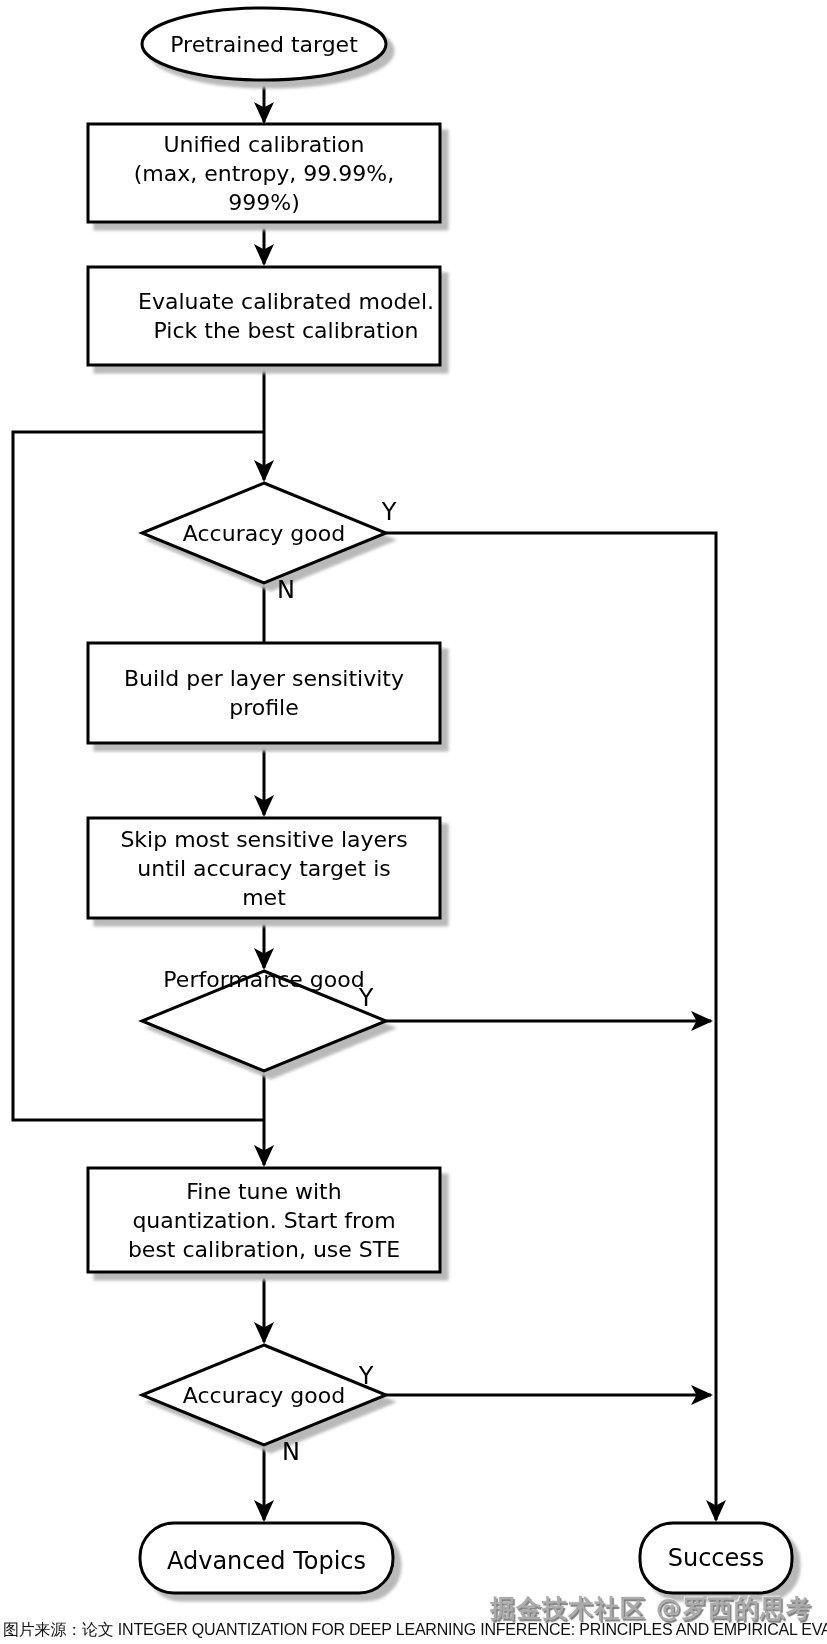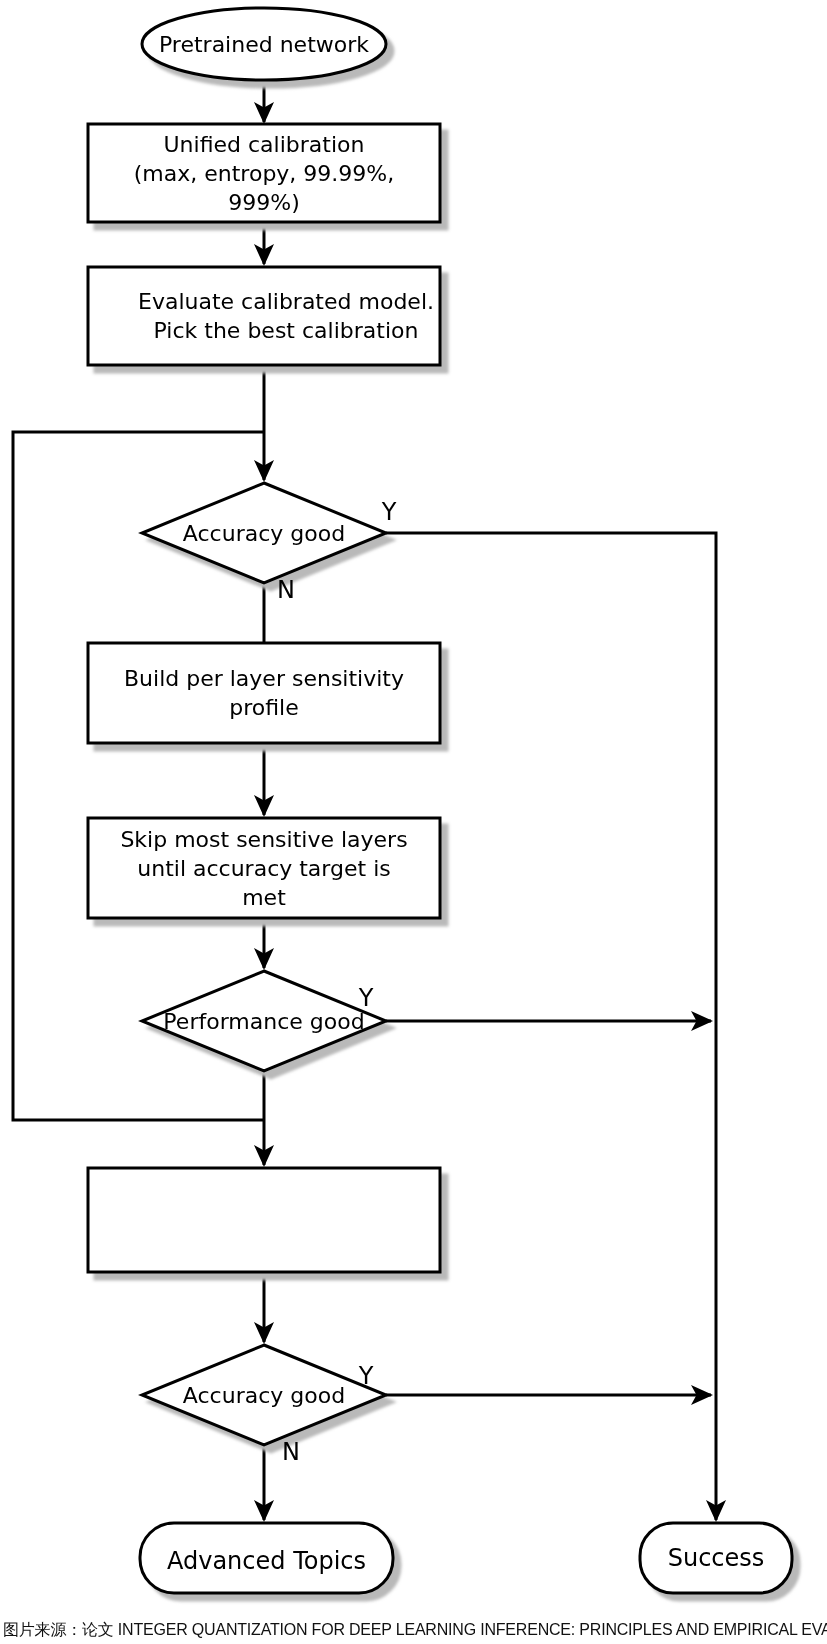--- a/index.html
+++ b/index.html
@@ -100,49 +100,53 @@
       <rect x="88" y="643" width="352" height="100"></rect>
       <rect x="88" y="818" width="352" height="100"></rect>
       <polygon points="264,971 386,1021 264,1071 142,1021"></polygon>
       <rect x="88" y="1168" width="352" height="104"></rect>
       <polygon points="264,1345 386,1395 264,1445 142,1395"></polygon>
       <rect x="140" y="1523" width="253" height="70" rx="34"></rect>
       <rect x="640" y="1523" width="152" height="70" rx="33"></rect>
     </g>
   </svg>
 
-  <div class="node-label" style="left:144px;top:10px;width:240px;height:68px;">Pretrained network</div>
+  <div class="node-label" style="left:144px;top:10px;width:240px;height:68px;">Pretrained target</div>
 
   <div class="node-label" style="left:88px;top:124px;width:352px;height:98px;text-align:center;">Unified calibration
 (max, entropy, 99.99%,
 999%)</div>
 
   <div class="node-label" style="left:88px;top:267px;width:396px;height:98px;text-align:center;">Evaluate calibrated model.
 Pick the best calibration</div>
 
   <div class="node-label" style="left:134px;top:483px;width:260px;height:100px;">Accuracy good</div>
 
   <div class="node-label" style="left:88px;top:643px;width:352px;height:100px;border-radius:10px;">Build per layer sensitivity
 profile</div>
 
   <div class="node-label" style="left:88px;top:818px;width:352px;height:100px;border-radius:12px;">Skip most sensitive layers
 until accuracy target is
 met</div>
 
-  <div class="node-label" style="left:134px;top:971px;width:260px;height:100px;">Performance good</div>
+  <div class="node-label" style="left:134px;top:929px;width:260px;height:100px;">Performance good</div>
 
+  <div class="node-label" style="left:88px;top:1168px;width:352px;height:104px;">Fine tune with
+quantization. Start from
+best calibration, use STE</div>
 
   <div class="node-label" style="left:134px;top:1345px;width:260px;height:100px;">Accuracy good</div>
 
   <div class="node-label terminator-label" style="left:140px;top:1523px;width:253px;height:76px;">Advanced Topics</div>
 
   <div class="node-label terminator-label" style="left:640px;top:1523px;width:152px;height:70px;">Success</div>
 
   <div class="branch-label" style="left:369px;top:497px;width:40px;height:30px;">Y</div>
   <div class="branch-label" style="left:266px;top:575px;width:40px;height:30px;">N</div>
   <div class="branch-label" style="left:346px;top:983px;width:40px;height:30px;">Y</div>
   <div class="branch-label" style="left:346px;top:1361px;width:40px;height:30px;">Y</div>
   <div class="branch-label" style="left:271px;top:1437px;width:40px;height:30px;">N</div>
 
+  <div class="watermark">掘金技术社区 @罗西的思考</div>
 
   <div class="caption">图片来源：论文 INTEGER QUANTIZATION FOR DEEP LEARNING INFERENCE: PRINCIPLES AND EMPIRICAL EVALUATION</div>
 
 </div>
 
 </body></html>

